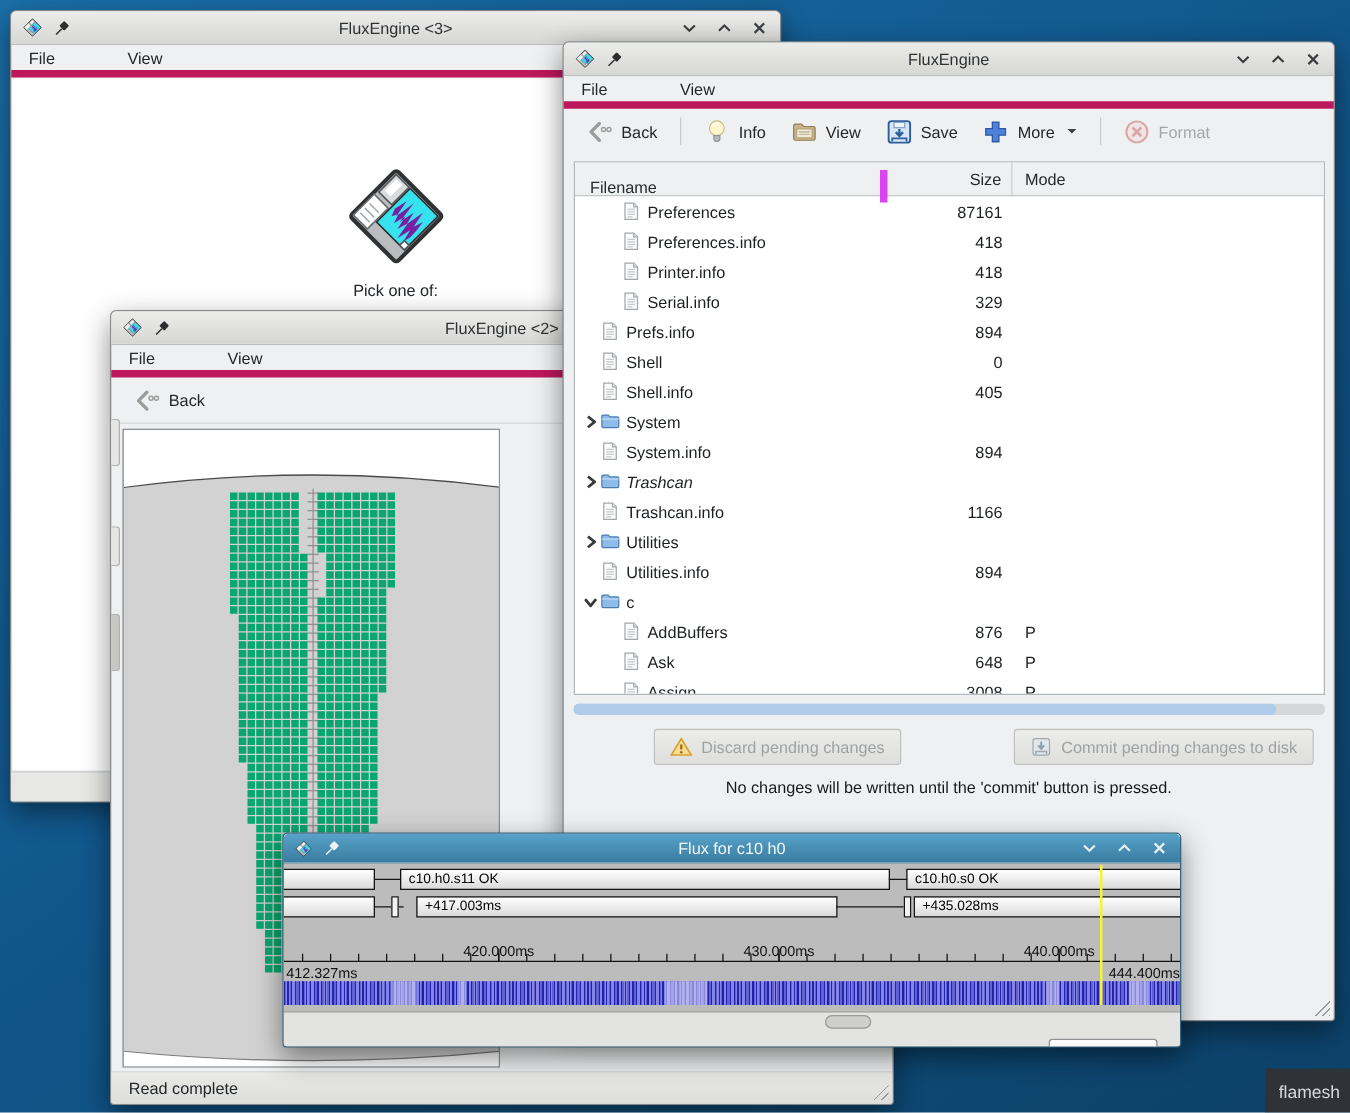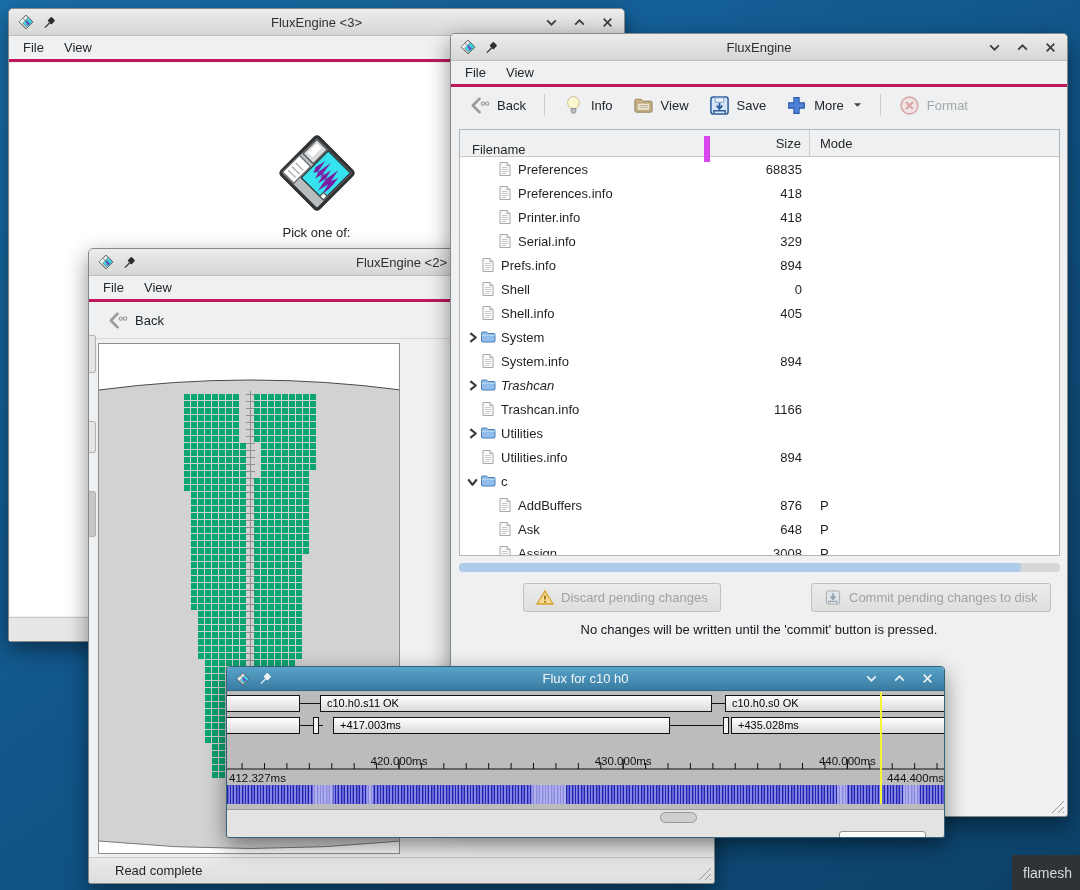--- a/index.html
+++ b/index.html
@@ -16,31 +16,31 @@
     border-radius:4px 4px 0 0; display:flex; align-items:center; }
   .titlebar .title { position:absolute; left:0; right:0; text-align:center;
     font-size:13px; color:#2e3133; }
   .tb-left { display:flex; gap:9px; padding-left:9px; z-index:2; align-items:center;}
   .tb-btns { position:absolute; right:10px; height:100%; display:flex; gap:15px;
     align-items:center; z-index:2; }
   .tb-btns span { width:13px; height:13px; display:inline-flex; cursor:default;}
   .app-icon { width:16px; height:16px; display:inline-flex; }
   .pin { width:13px; height:13px; display:inline-flex; }
   .menubar { height:26px; display:flex; align-items:center; padding-left:4px;
-    border-bottom:3px solid #be185d; }
+    border-bottom:6px solid #be185d;gap:38px; }
   .menu-item { padding:3px 10px; }
   .toolbar { display:flex; align-items:center; padding:0 10px; gap:4px; }
   .tool-btn { display:flex; align-items:center; gap:7px; padding:4px 8px; border-radius:3px; }
   .tool-btn .ticon { width:21px; height:21px; display:inline-flex; }
   .tsep { width:1px; height:22px; background:#c9cbcd; margin:0 6px; }
   .grip { position:absolute; right:3px; bottom:3px; width:14px; height:14px;
     background:repeating-linear-gradient(135deg,transparent 0 3px,#9a9a9a 3px 4px);
     clip-path:polygon(100% 0,100% 100%,0 100%); }
   .statusbar { position:absolute; left:0; right:0; bottom:0; height:26px;
-    border-top:1px solid #c8cacc; display:flex; align-items:center; padding:0 26px;
+    border-top:1px solid #c8cacc; display:flex; align-items:center; padding:0 14px;
     background:linear-gradient(#e9e9e7,#dededc); border-radius:0 0 3px 3px;}
 
   
   #win1 { left:8px; top:8px; width:617px; height:634px; }
   #win1 .content { position:absolute; left:1px; right:1px; top:54px; bottom:25px; background:#fff; }
   #win1 .logo { position:absolute; top:68px; left:0; right:0; text-align:center; }
   #win1 .logo svg { width:84px; height:84px; }
   #win1 .pick { position:absolute; top:162px; left:0; right:0; text-align:center; }
   #win1 .statusbar1 { position:absolute; left:0; right:0; bottom:0; height:24px;
     background:#e7e7e5; border-top:1px solid #c8cacc; }
@@ -1220,21 +1220,21 @@
             <span class="gutter"></span>
             <span class="ficon">
               <svg viewBox="0 0 16 16" width="100%" height="100%">
                 <path d="M3 1.5 h7 l3 3 V14.5 H3 z" fill="#fbfbfb" stroke="#a2a7ab"></path>
                 <path d="M10 1.5 v3 h3" fill="#e8eaec" stroke="#a2a7ab"></path>
                 <path d="M5 6.5 h6 M5 8.5 h6 M5 10.5 h6 M5 12.5 h4" stroke="#c6cacd" fill="none"></path>
               </svg>
             </span>
             <span>Preferences</span>
           </div>
-          <div class="c-size">68835</div>
+          <div class="c-size">87161</div>
           <div class="c-mode"></div>
         </div>
         <div class="lrow">
           <div class="c-name" style="padding-left: 17px;">
             <span class="gutter"></span>
             <span class="ficon">
               <svg viewBox="0 0 16 16" width="100%" height="100%">
                 <path d="M3 1.5 h7 l3 3 V14.5 H3 z" fill="#fbfbfb" stroke="#a2a7ab"></path>
                 <path d="M10 1.5 v3 h3" fill="#e8eaec" stroke="#a2a7ab"></path>
                 <path d="M5 6.5 h6 M5 8.5 h6 M5 10.5 h6 M5 12.5 h4" stroke="#c6cacd" fill="none"></path>

